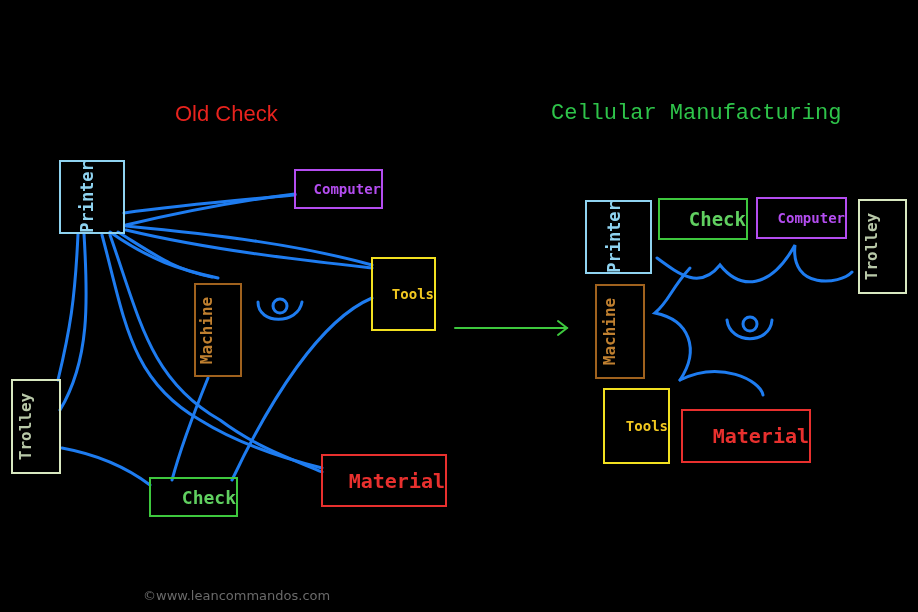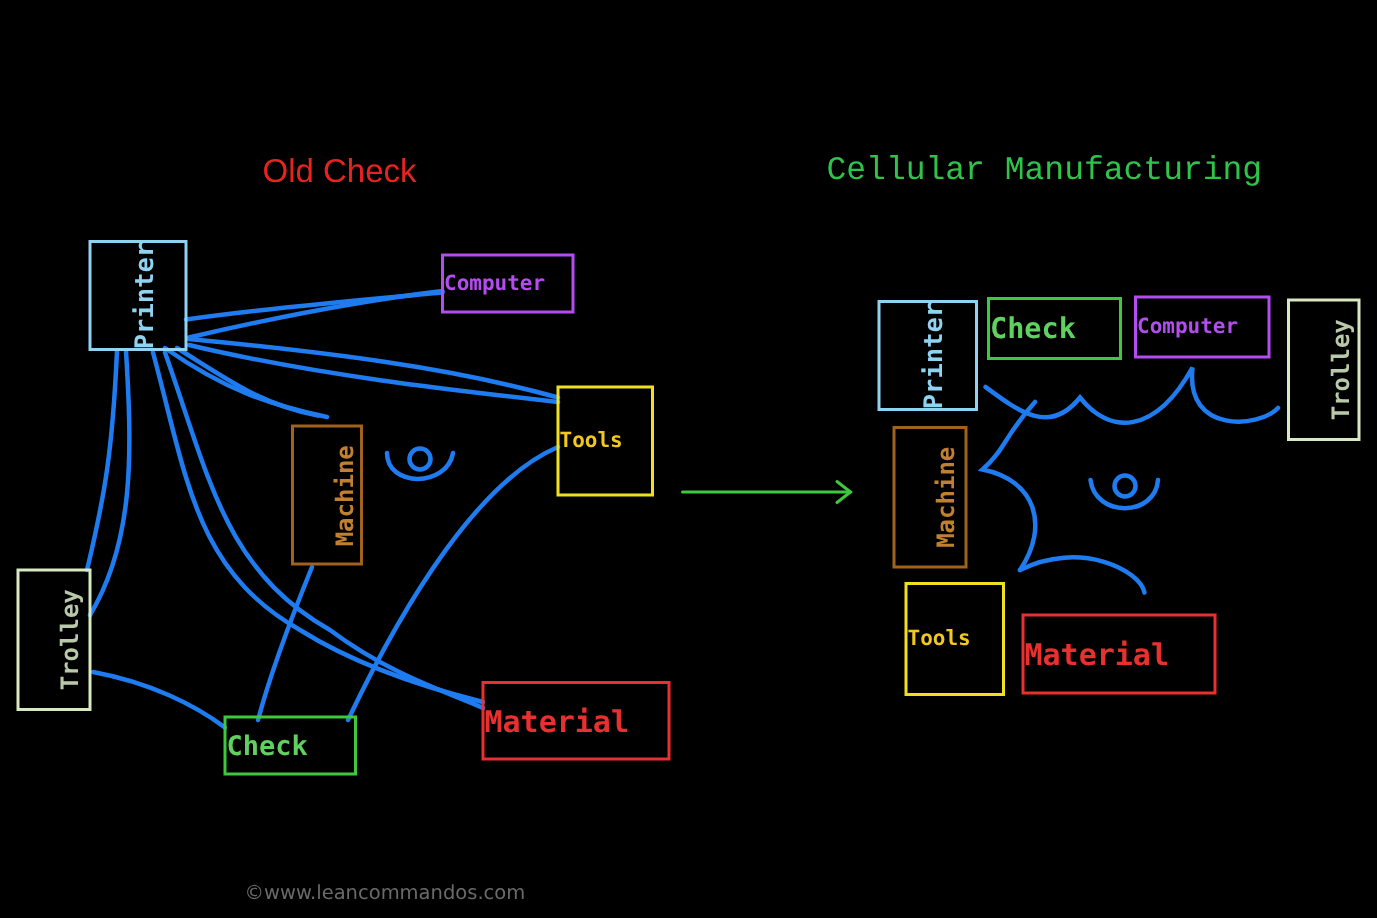--- a/index.html
+++ b/index.html
@@ -1,22 +1,22 @@
 <!DOCTYPE html>
 <html><head>
 <meta charset="utf-8">
 <style>
   html, body { margin:0; padding:0; background:#000; }
   body { width:918px; height:612px; position:relative; overflow:hidden; font-family:"DejaVu Sans", sans-serif; }
   svg { position:absolute; left:0; top:0; }
   .title { position:absolute; font-family:"Liberation Sans", sans-serif; font-size:22px; }
-  .box { position:absolute; border:2.5px solid; box-sizing:border-box; display:flex; align-items:center; justify-content:flex-start; }
+  .box { position:absolute; border:2.5px solid; box-sizing:border-box; display:flex; align-items:center; justify-content:flex-end; }
   .lbl { font-family:"DejaVu Sans Mono", monospace; font-weight:bold; white-space:nowrap; }
   .vert .lbl { transform:rotate(-90deg); }
-  .footer { position:absolute; left:143px; top:588px; font-size:13px; color:#6a6a6a; font-family:"DejaVu Sans", sans-serif;margin-left:20px; }
+  .footer { position:absolute; left:143px; top:588px; font-size:13px; color:#6a6a6a; font-family:"DejaVu Sans", sans-serif; }
 </style>
 </head>
 <body>
 
 <svg width="918" height="612">
 
   <g fill="none" stroke="#1e7cf0" stroke-width="3" stroke-linecap="round">
     <path d="M124,213 C180,205 240,200 295,195"></path>
     <path d="M126,225 C190,210 245,200 295,194"></path>
     <path d="M126,226 C220,235 300,245 372,265"></path>

